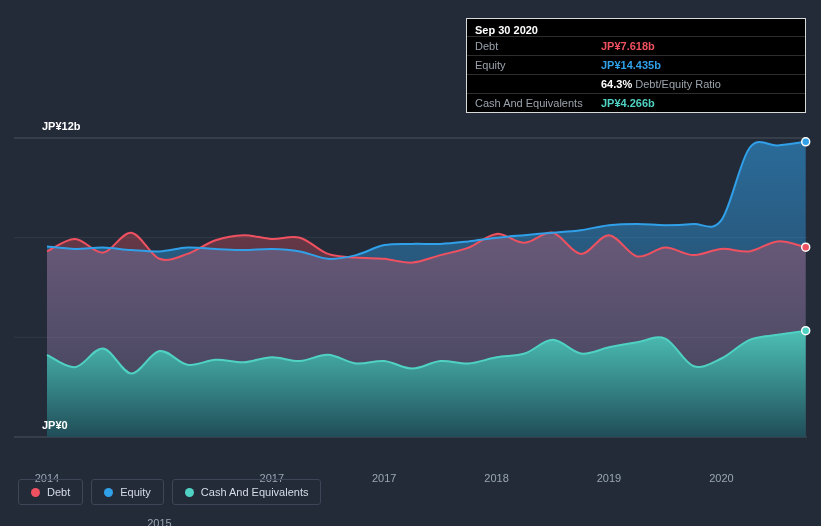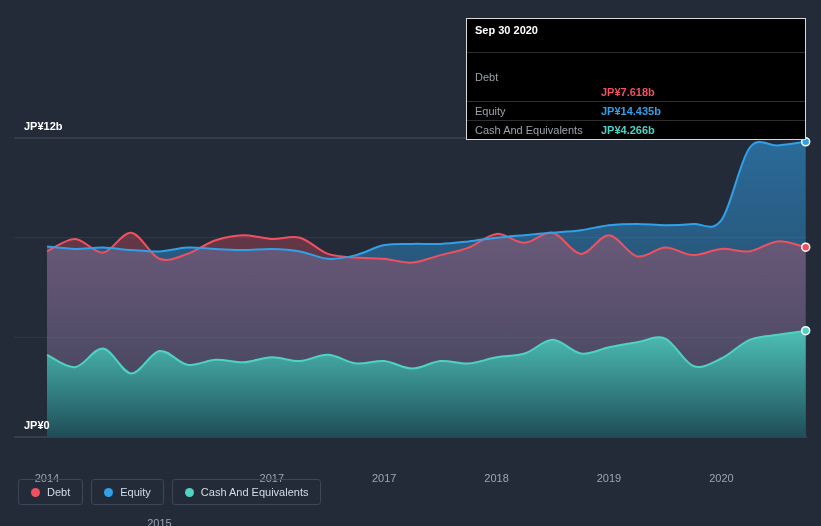--- a/index.html
+++ b/index.html
@@ -1,28 +1,28 @@
 <!DOCTYPE html>
 <html><head>
 <meta charset="utf-8">
 <style>
   html,body{margin:0;padding:0;background:#232b39;}
   .screen{position:relative;width:821px;height:526px;background:#232b39;overflow:hidden;
           font-family:"Liberation Sans",sans-serif;}
   #chart-svg{position:absolute;left:0;top:0;}
-  .ylabel{position:absolute;left:24px;color:#ffffff;font-size:11px;font-weight:bold;}
+  .ylabel{position:absolute;left:42px;color:#ffffff;font-size:11px;font-weight:bold;}
   .ylabel.top{top:120px;}
   .ylabel.bottom{top:419px;}
   #x-axis{position:absolute;top:472px;left:0;width:100%;height:16px;padding-left:28px;}
   .xtick{position:absolute;top:0;width:50px;margin-left:-25px;text-align:center;
          color:#9aa6b4;font-size:11px;}
   .tooltip{position:absolute;left:466px;top:18px;width:340px;background:#000000;
            border:1px solid rgba(255,255,255,0.85);box-sizing:border-box;
            font-size:11px;color:#ffffff;}
-  .tt-header{padding:5px 8px 16px 8px;font-weight:bold;border-bottom:1px solid #2e2e2e;}
+  .tt-header{padding:5px 8px 0 8px;font-weight:bold;border-bottom:1px solid #2e2e2e;}
   .tt-row{display:flex;align-items:center;padding:3px 8px;border-bottom:1px solid #2e2e2e;}
   .tt-row:last-child{border-bottom:none;}
   .tt-label{width:126px;color:#9aa3ad;flex-shrink:0;}
   .tt-value{font-weight:bold;}
   .tt-ratio-label{color:#9aa3ad;font-weight:normal;}
   .legend{position:absolute;left:18px;top:479px;display:flex;gap:8px;}
   .legend-item{display:flex;align-items:center;gap:7px;padding:6px 12px;
                border:1px solid #3d4656;border-radius:3px;color:#d5dce5;
                font-size:11px;cursor:pointer;background:transparent;}
   .dot{width:9px;height:9px;border-radius:50%;flex-shrink:0;}
@@ -72,25 +72,29 @@
       <span class="xtick" style="left: 384.2px;">2017</span>
       <span class="xtick" style="left: 496.6px;">2018</span>
       <span class="xtick" style="left: 609px;">2019</span>
       <span class="xtick" style="left: 721.4px;">2020</span>
     </div>
 
   <div class="tooltip">
     <div class="tt-header">Sep 30 2020</div>
     <div class="tt-row">
       <span class="tt-label">Debt</span>
-      <span class="tt-value" style="color: rgb(239, 81, 96); margin-top: 30px;">JP¥7.618b</span>
+      <span class="tt-value" style="color: rgb(239, 81, 96);">JP¥7.618b</span>
     </div>
     <div class="tt-row">
       <span class="tt-label">Equity</span>
       <span class="tt-value" style="color: rgb(48, 160, 233);">JP¥14.435b</span>
+    </div>
+    <div class="tt-row">
+      <span class="tt-label"></span>
+      <span class="tt-value"><b>64.3%</b>&nbsp;<span class="tt-ratio-label">Debt/Equity Ratio</span></span>
     </div>
     <div class="tt-row">
       <span class="tt-label">Cash And Equivalents</span>
       <span class="tt-value" style="color: rgb(79, 210, 195);">JP¥4.266b</span>
     </div>
   </div>
 
   <div class="legend">
     <div class="legend-item">
       <span class="dot" style="background-color: rgb(239, 81, 96);"></span>

